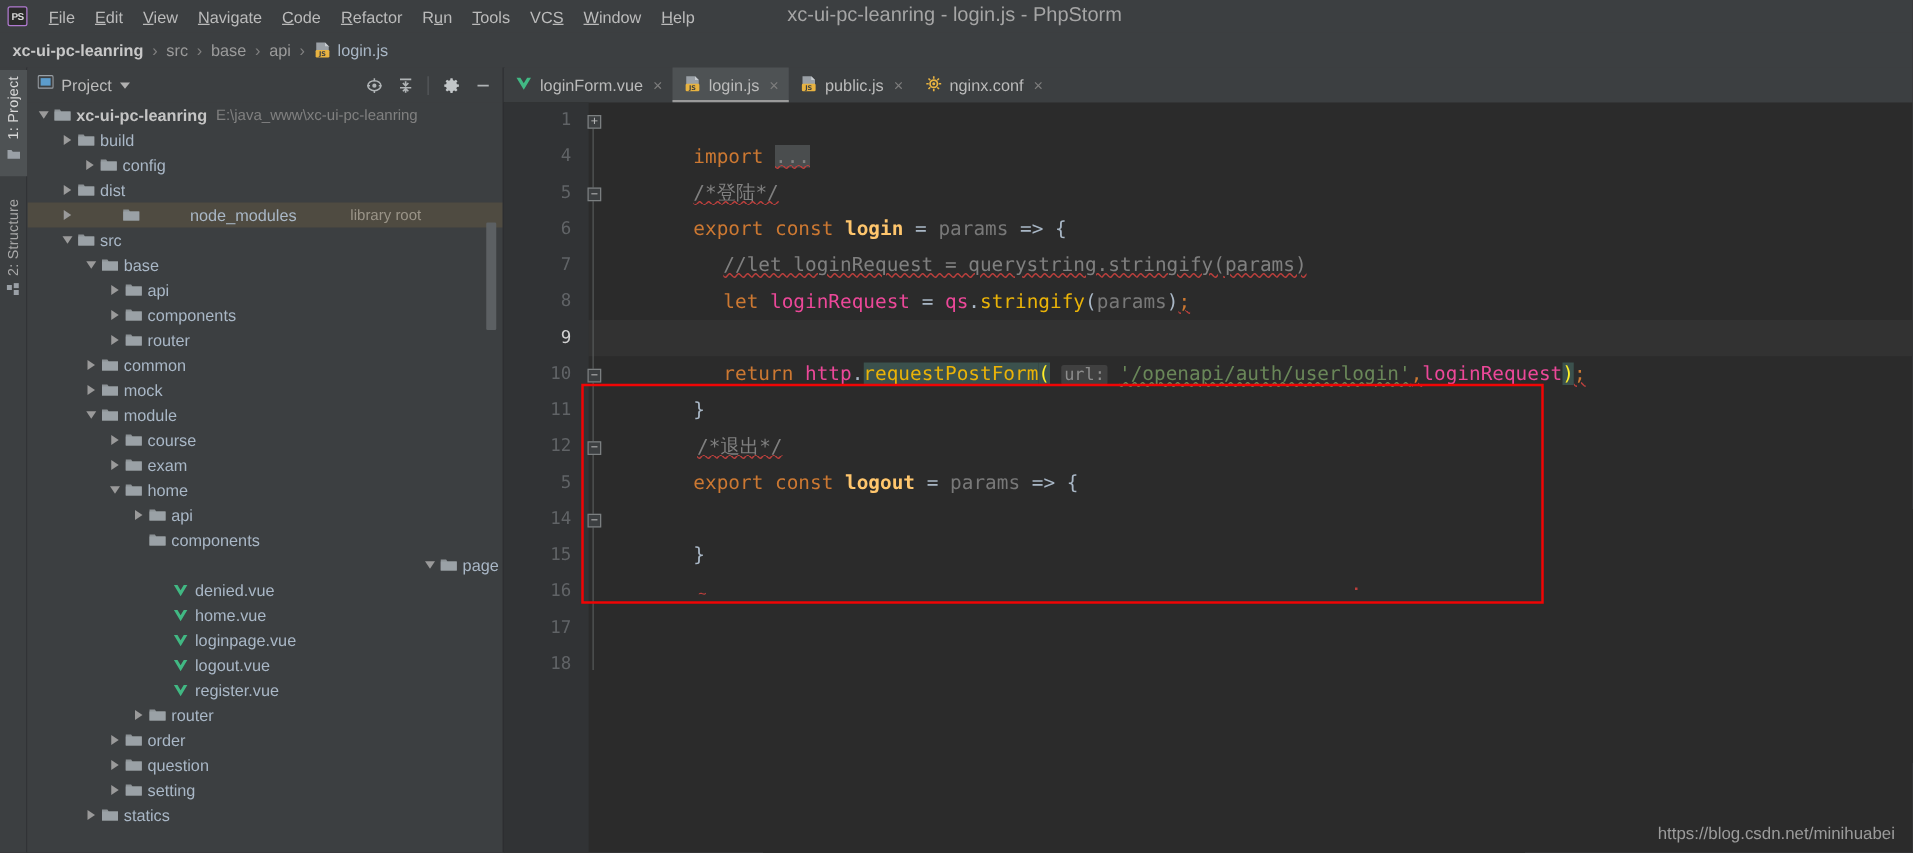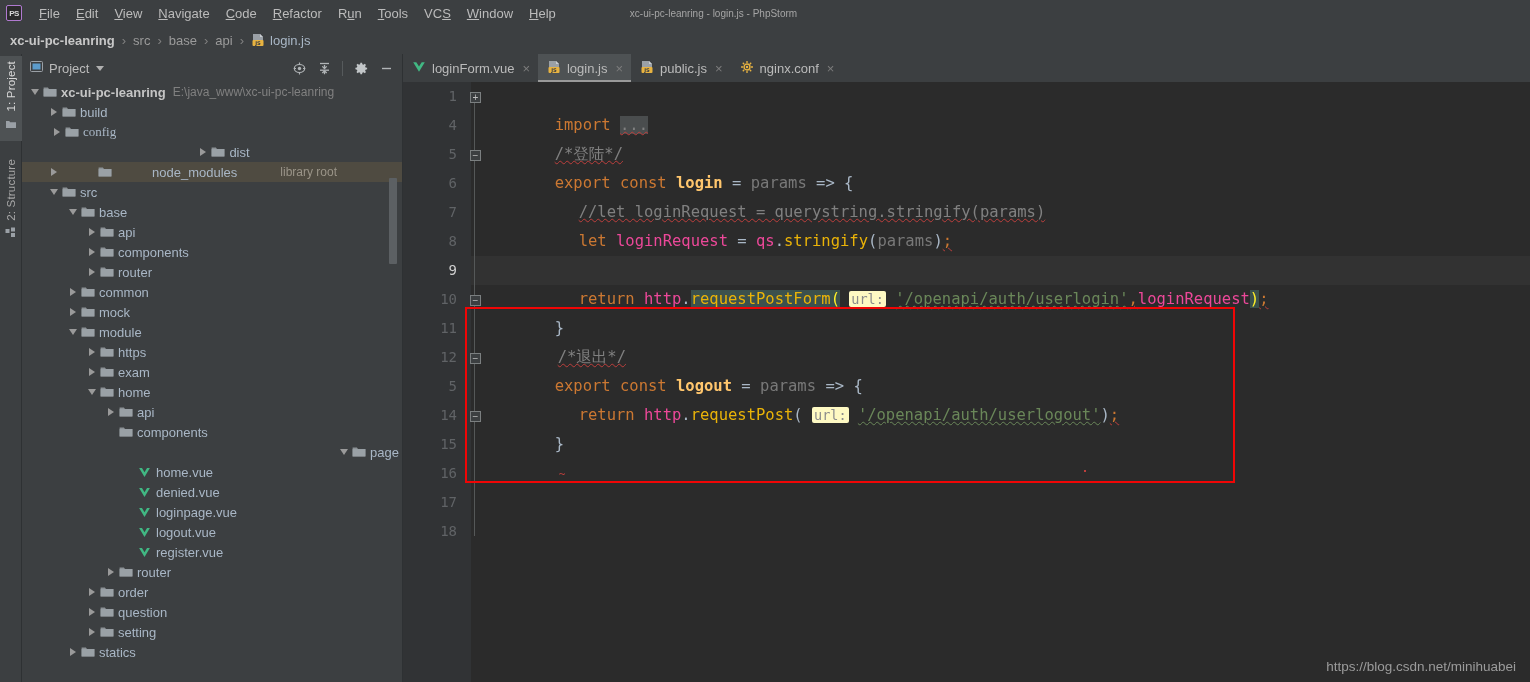--- a/index.html
+++ b/index.html
@@ -21,21 +21,21 @@
     width: 16px; height: 16px; border: 1px solid #b07ad0; border-radius: 2px;
     background: #2b2b2b; color: #d7d7d7; font-size: 8px; font-weight: bold;
     display: flex; align-items: center; justify-content: center; letter-spacing: -0.5px;
     margin-right: 9px; flex: none;
   }
   .menu-item {
     font-size: 13px; color: #bbbbbb; padding: 2px 8px; white-space: nowrap; cursor: default;
   }
   .menu-item .mn { text-decoration: underline; }
   .win-title {
-    font-size: 10px; color: #a5a5a5; margin-left: 66px; white-space: nowrap;
+    font-size: 16px; color: #a5a5a5; margin-left: 66px; white-space: nowrap;
   }
 
   
   .breadcrumb {
     position: absolute; left: 0; top: 26px; width: 1530px; height: 28px;
     background: #3c3f41; display: flex; align-items: center; padding-left: 10px;
   }
   .crumb { font-size: 13px; color: #a9b7c6; white-space: nowrap; }
   .crumb.root { font-weight: bold; color: #c8c8c8; }
   .crumb.dim { color: #9b9b9b; }
@@ -163,21 +163,21 @@
   }
   
   .kw  { color: #cc7832; }
   .fn  { color: #ffc66d; font-weight: bold; }
   .fnb { color: #eab308; }
   .var { color: #ec4899; }
   .plain { color: #a9b7c6; }
   .str { color: #6a8759; }
   .cmt { color: #808080; }
   .cmt2 { color: #787878; }
-  .hint { color: #8c8c8c; background: #fef9c3; padding: 0 2px; border-radius: 2px; font-size: 13.5px; }
+  .hint { color: #8c8c8c; background: #404040; padding: 0 2px; border-radius: 2px; font-size: 13.5px; }
   .punct { color: #a9b7c6; }
   .match { background: #3b514d; }
   .paren-hl { color: #ffef28; background: #3b514d; }
   .sel-dots { background: #4a4d4e; color: #808080; }
   .err-sq {
     text-decoration: underline; text-decoration-style: wavy;
     text-decoration-color: #bc3f3c; text-decoration-thickness: 1px;
   }
   .warn-sq {
     text-decoration: underline; text-decoration-style: wavy;
@@ -318,33 +318,33 @@
             <span class="tri-r"></span>
           </span>
           <span class="ticon">
             <svg width="14" height="12" viewBox="0 0 14 12">
               <path d="M0.6 1.6h4.3l1.1 1.5H13.4v7.3H0.6Z" fill="#8c9296"></path>
               <path d="M0.6 3.1h12.8v7.3H0.6Z" fill="#9aa1a6"></path>
             </svg>
           </span>
           <span class="tlabel">build</span>
         </div>
-        <div class="trow" style="padding-left: 28px; font-family: Liberation Serif, serif;">
+        <div class="trow" style="padding-left: 43px;">
           <span class="twist">
             <span class="tri-r"></span>
           </span>
           <span class="ticon">
             <svg width="14" height="12" viewBox="0 0 14 12">
               <path d="M0.6 1.6h4.3l1.1 1.5H13.4v7.3H0.6Z" fill="#8c9296"></path>
               <path d="M0.6 3.1h12.8v7.3H0.6Z" fill="#9aa1a6"></path>
             </svg>
           </span>
           <span class="tlabel">config</span>
         </div>
-        <div class="trow" style="padding-left: 25px; justify-content: center;">
+        <div class="trow" style="padding-left: 25px;">
           <span class="twist">
             <span class="tri-r"></span>
           </span>
           <span class="ticon">
             <svg width="14" height="12" viewBox="0 0 14 12">
               <path d="M0.6 1.6h4.3l1.1 1.5H13.4v7.3H0.6Z" fill="#8c9296"></path>
               <path d="M0.6 3.1h12.8v7.3H0.6Z" fill="#9aa1a6"></path>
             </svg>
           </span>
           <span class="tlabel">dist</span>
@@ -461,21 +461,21 @@
         <div class="trow" style="padding-left: 63px;">
           <span class="twist">
             <span class="tri-r"></span>
           </span>
           <span class="ticon">
             <svg width="14" height="12" viewBox="0 0 14 12">
               <path d="M0.6 1.6h4.3l1.1 1.5H13.4v7.3H0.6Z" fill="#8c9296"></path>
               <path d="M0.6 3.1h12.8v7.3H0.6Z" fill="#9aa1a6"></path>
             </svg>
           </span>
-          <span class="tlabel">https</span>
+          <span class="tlabel">course</span>
         </div>
         <div class="trow" style="padding-left: 63px;">
           <span class="twist">
             <span class="tri-r"></span>
           </span>
           <span class="ticon">
             <svg width="14" height="12" viewBox="0 0 14 12">
               <path d="M0.6 1.6h4.3l1.1 1.5H13.4v7.3H0.6Z" fill="#8c9296"></path>
               <path d="M0.6 3.1h12.8v7.3H0.6Z" fill="#9aa1a6"></path>
             </svg>
@@ -528,30 +528,30 @@
           </span>
           <span class="tlabel">page</span>
         </div>
         <div class="trow" style="padding-left: 101px;">
           <span class="twist"></span>
           <span class="ticon">
             <svg width="13" height="13" viewBox="0 0 14 14">
               <path d="M1.2 2.2h3.1L7 6.6l2.7-4.4h3.1L7 11.8Z" fill="#41b883"></path>
             </svg>
           </span>
-          <span class="tlabel">home.vue</span>
+          <span class="tlabel">denied.vue</span>
         </div>
         <div class="trow" style="padding-left: 101px;">
           <span class="twist"></span>
           <span class="ticon">
             <svg width="13" height="13" viewBox="0 0 14 14">
               <path d="M1.2 2.2h3.1L7 6.6l2.7-4.4h3.1L7 11.8Z" fill="#41b883"></path>
             </svg>
           </span>
-          <span class="tlabel">denied.vue</span>
+          <span class="tlabel">home.vue</span>
         </div>
         <div class="trow" style="padding-left: 101px;">
           <span class="twist"></span>
           <span class="ticon">
             <svg width="13" height="13" viewBox="0 0 14 14">
               <path d="M1.2 2.2h3.1L7 6.6l2.7-4.4h3.1L7 11.8Z" fill="#41b883"></path>
             </svg>
           </span>
           <span class="tlabel">loginpage.vue</span>
         </div>
@@ -743,23 +743,20 @@
       </div>
 
       <div class="cline" style="top:232px; padding-left:12px;">
         <span class="cmt err-sq">/*退出*/</span>
       </div>
 
       <div class="cline" style="top:261px;">
         <span class="kw">export</span><span class="plain"> </span><span class="kw">const</span><span class="plain"> </span><span class="fn">logout</span><span class="plain"> </span><span class="punct">=</span><span class="plain"> </span><span class="cmt2">params</span><span class="plain"> </span><span class="punct">=&gt;</span><span class="plain"> </span><span class="punct">{</span>
       </div>
 
-      <div class="cline" style="top:290px; padding-left:33px;">
-        <span class="kw">return</span><span class="plain"> </span><span class="var">http</span><span class="punct">.</span><span class="fnb">requestPost</span><span class="punct">(</span><span class="plain"> </span><span class="hint">url:</span><span class="plain"> </span><span class="str warn-sq">'/openapi/auth/userlogout'</span><span class="punct">)</span><span class="semi-err err-sq">;</span>
-      </div>
 
       <div class="cline" style="top:319px;">
         <span class="punct">}</span>
       </div>
 
       <div class="cline" style="top:348px; padding-left:13px;">
         <span class="redmark">~</span>
       </div>
 
       <div style="position:absolute; left:613px; top:388px; width:2px; height:2px; background:#bc3f3c;"></div>

